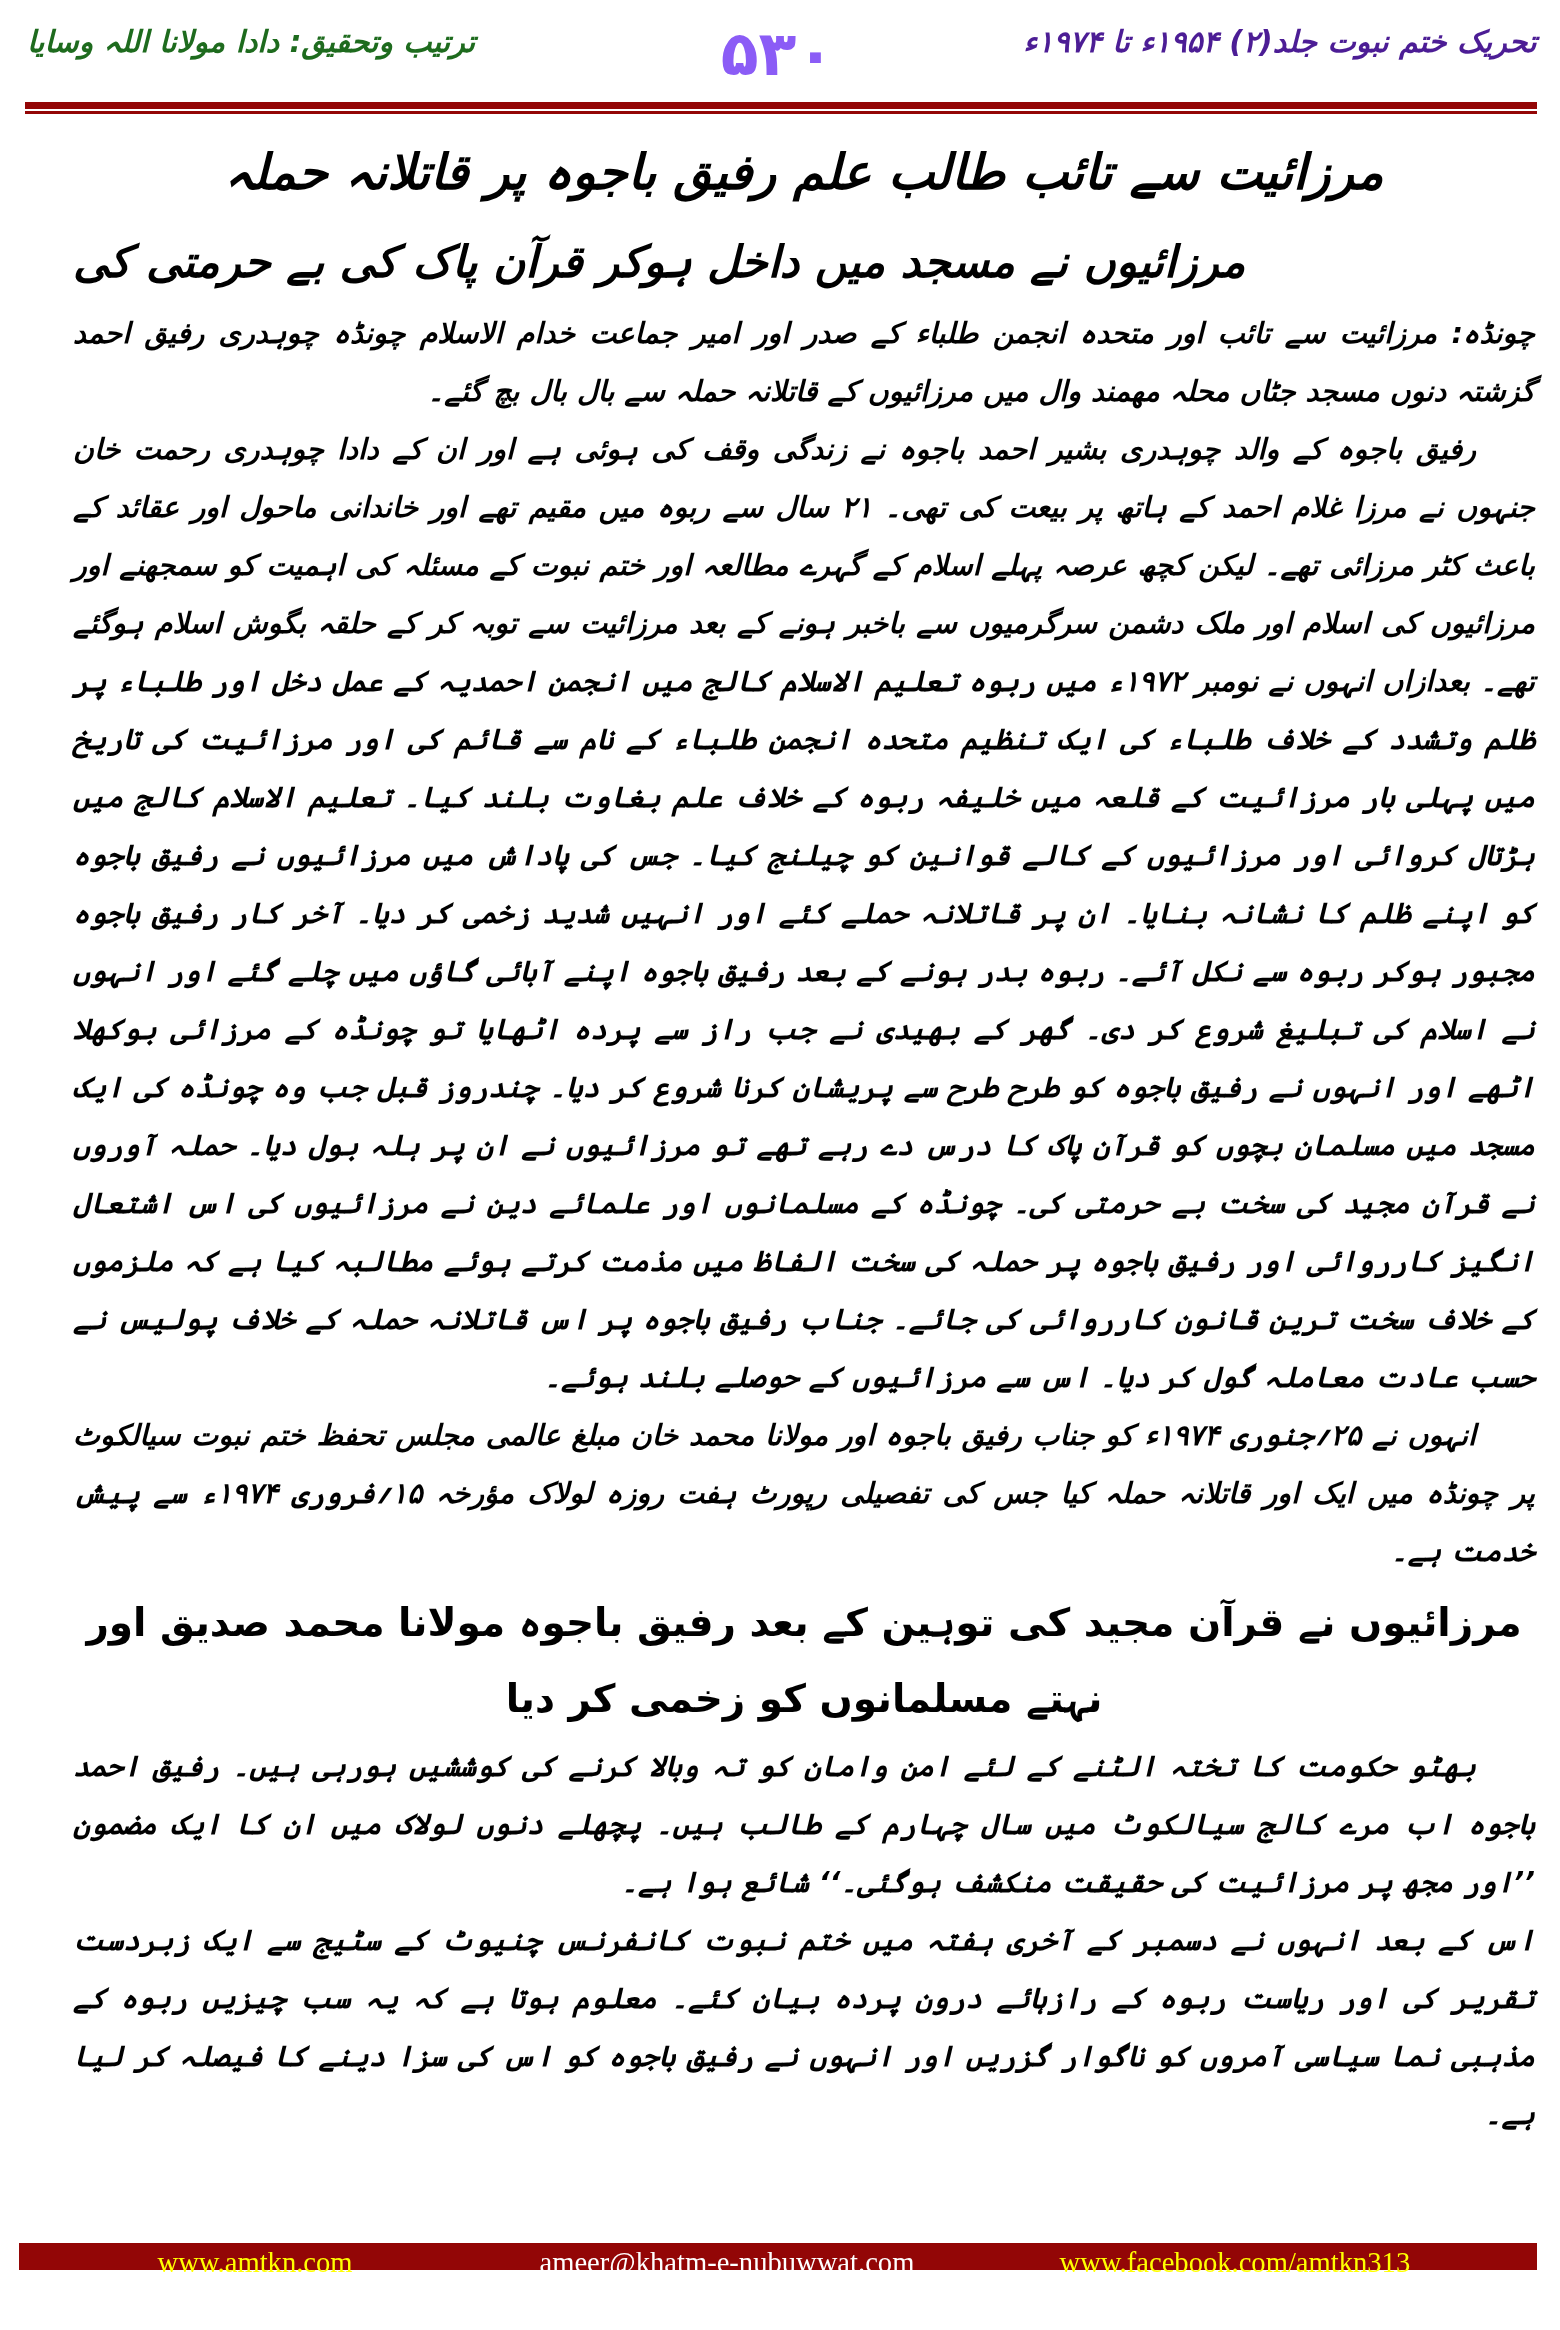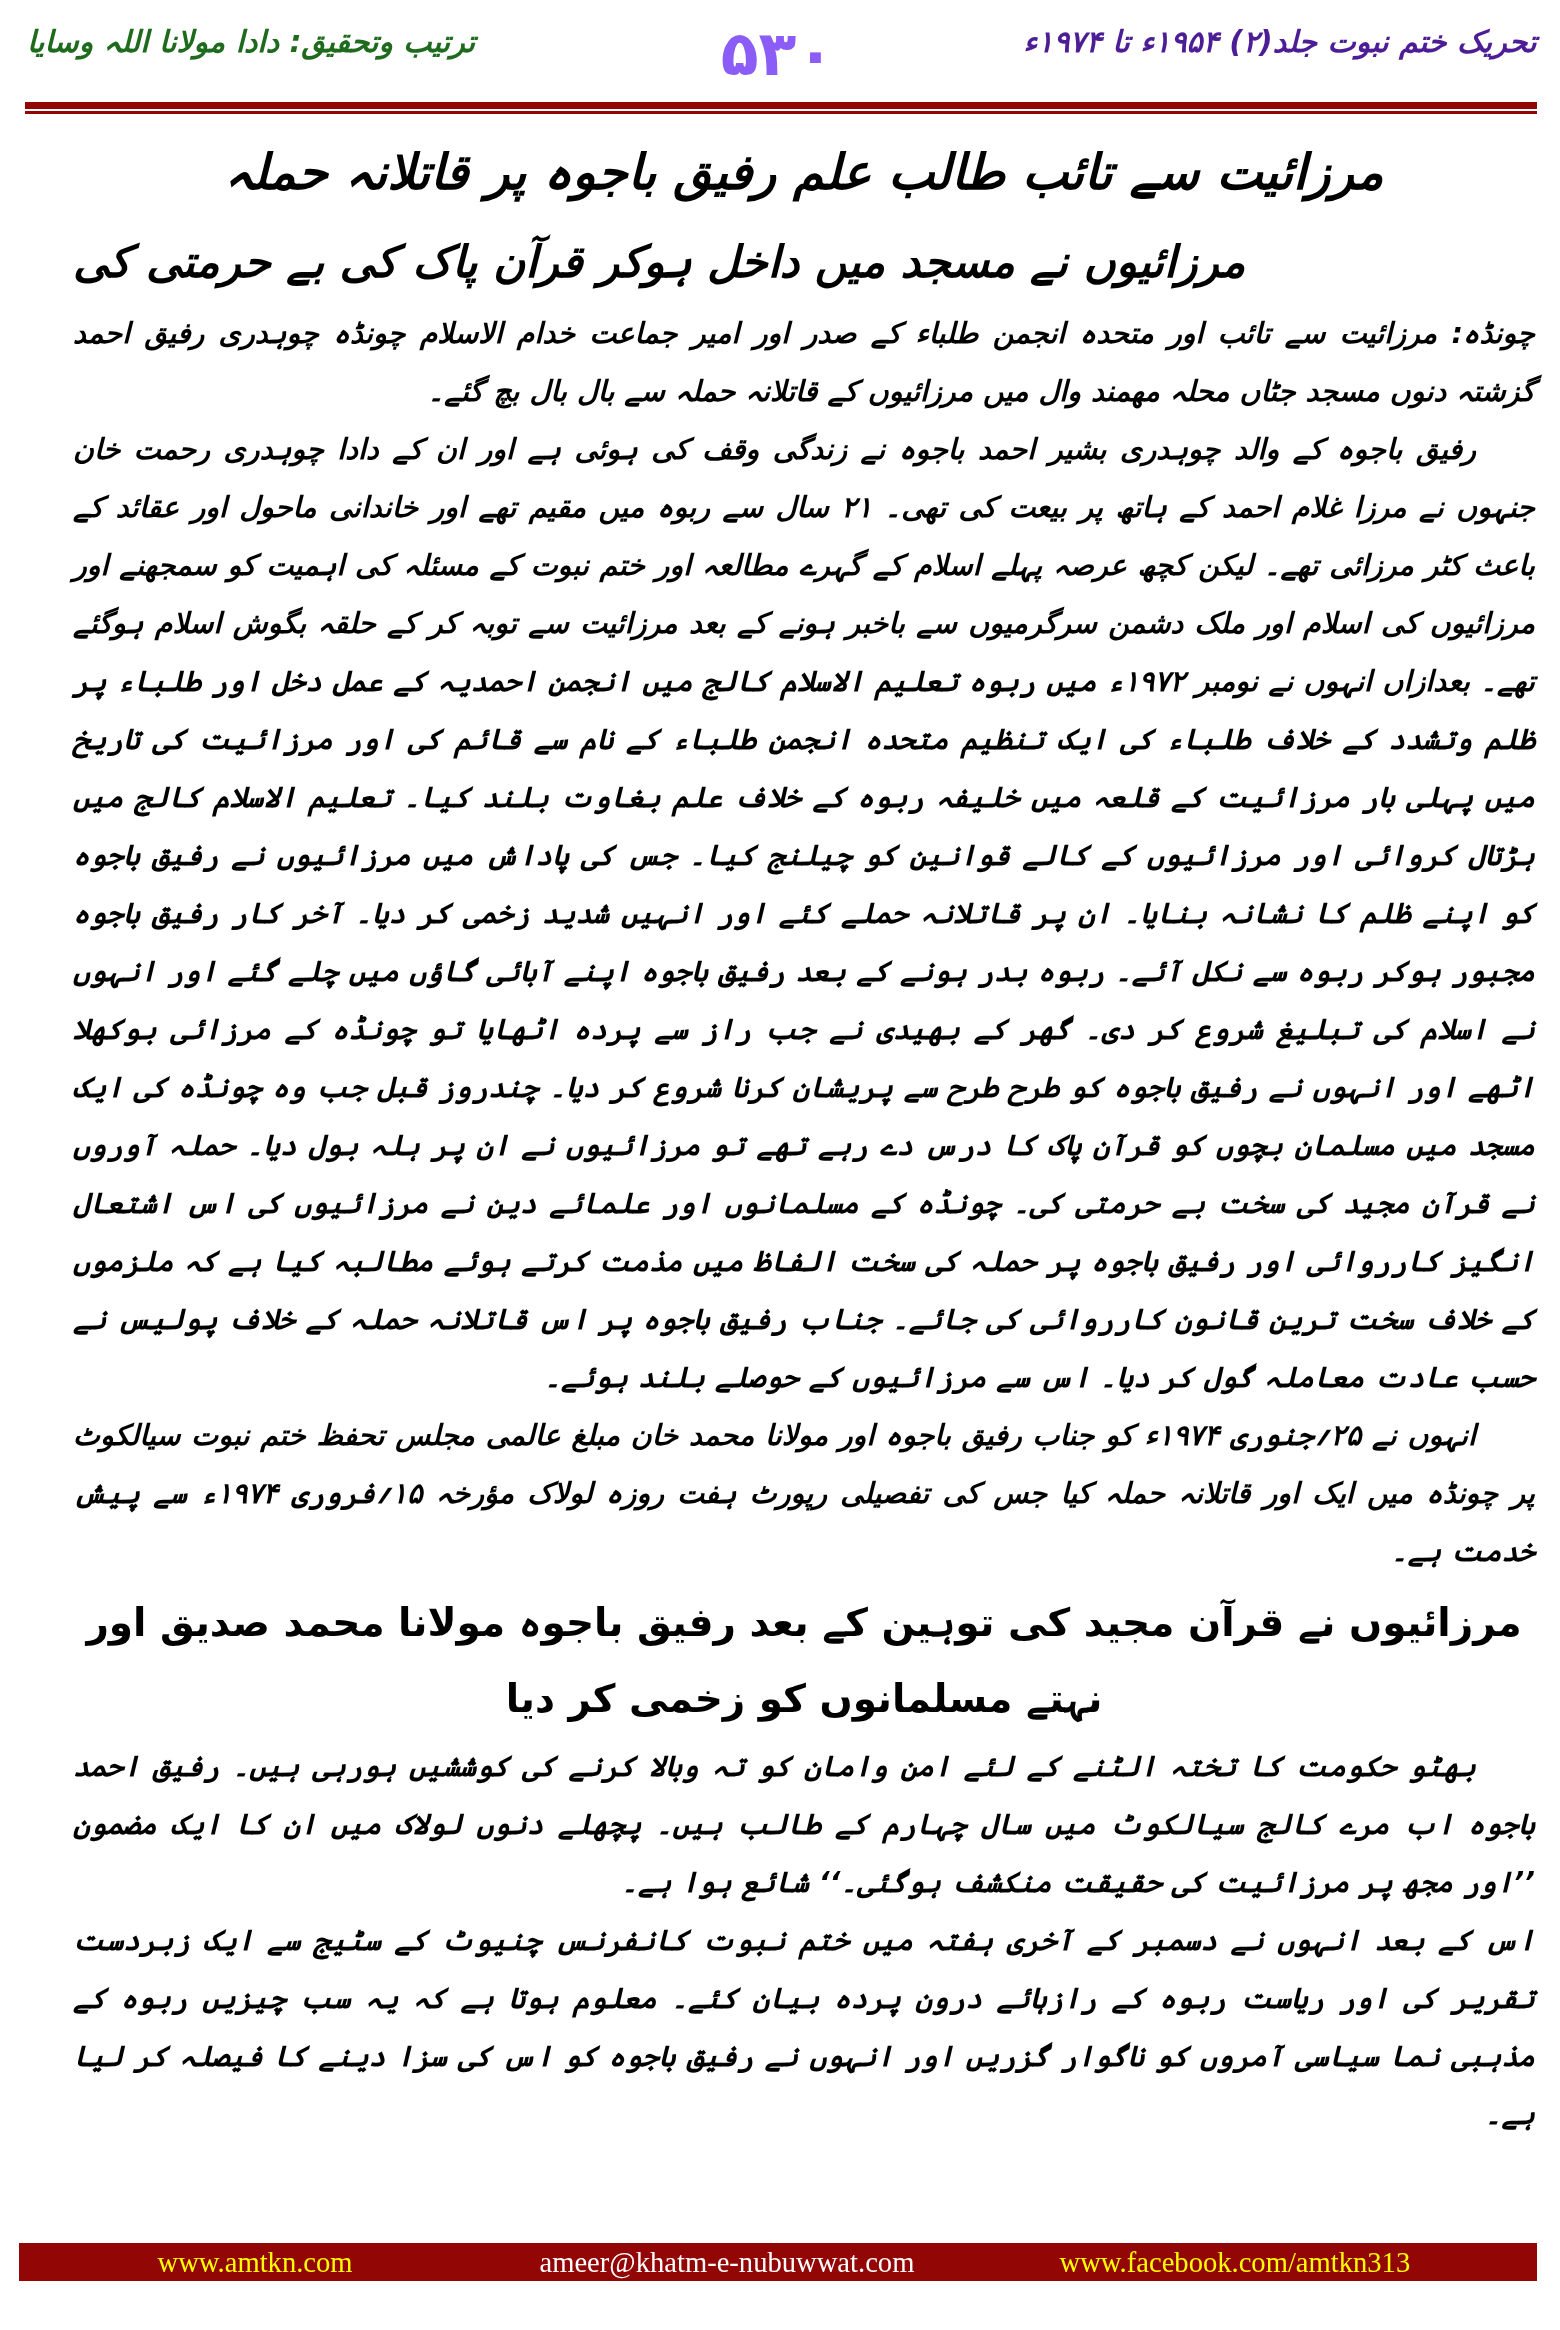--- a/index.html
+++ b/index.html
@@ -17,21 +17,21 @@
 
     
     .content { position: absolute; left: 25px; right: 25px; top: 126px; direction: rtl; color: #000; margin-left: 48px; }
     .headline { text-align: center; font-weight: bold; font-size: 49px; line-height: 94px; margin: 0; font-style: italic; }
     .subhead { text-align: left; font-weight: bold; font-size: 44px; line-height: 84px; margin: 0; font-style: italic; }
     .para { font-size: 28.6px; font-weight: bold; line-height: 58px; margin: 0; text-align: justify; text-align-last: right; font-style: italic; }
     .para.indent { text-indent: 59px; }
     .section-head { text-align: center; font-weight: bold; font-size: 39px; line-height: 76px; margin: 5px 0 0 0; }
 
     
-    .footer { position: absolute; left: 18.5px; width: 1518px; top: 2243px; height: 38px; background: #930606; }
+    .footer { position: absolute; left: 18.5px; width: 1518px; top: 2243px; height: 27px; background: #930606; }
     .footer a, .footer span { position: absolute; top: 1.7px; font-family: "Liberation Serif", serif; font-size: 28.6px; line-height: 35px; text-decoration: none; }
     .f-site { left: 139px; color: #ffff00; }
     .f-email { left: 521px; color: #ffffff; }
     .f-fb { left: 1041px; color: #ffff00; }
   </style>
 </head>
 <body>
 
 <div class="page">
 

